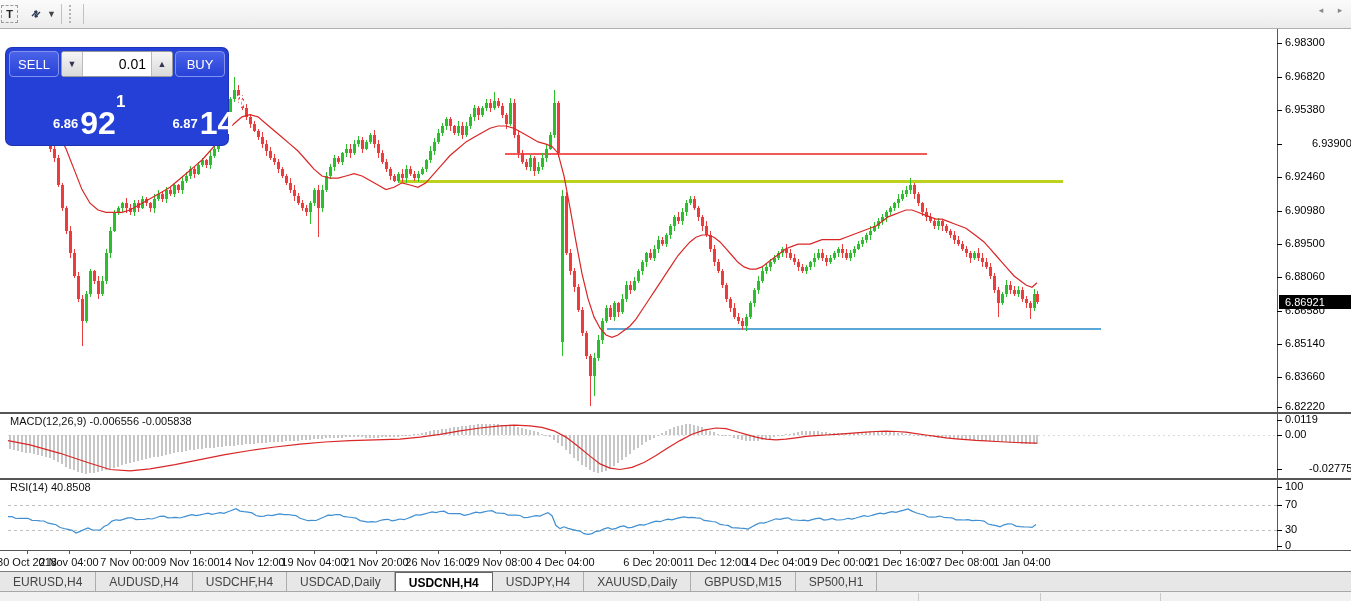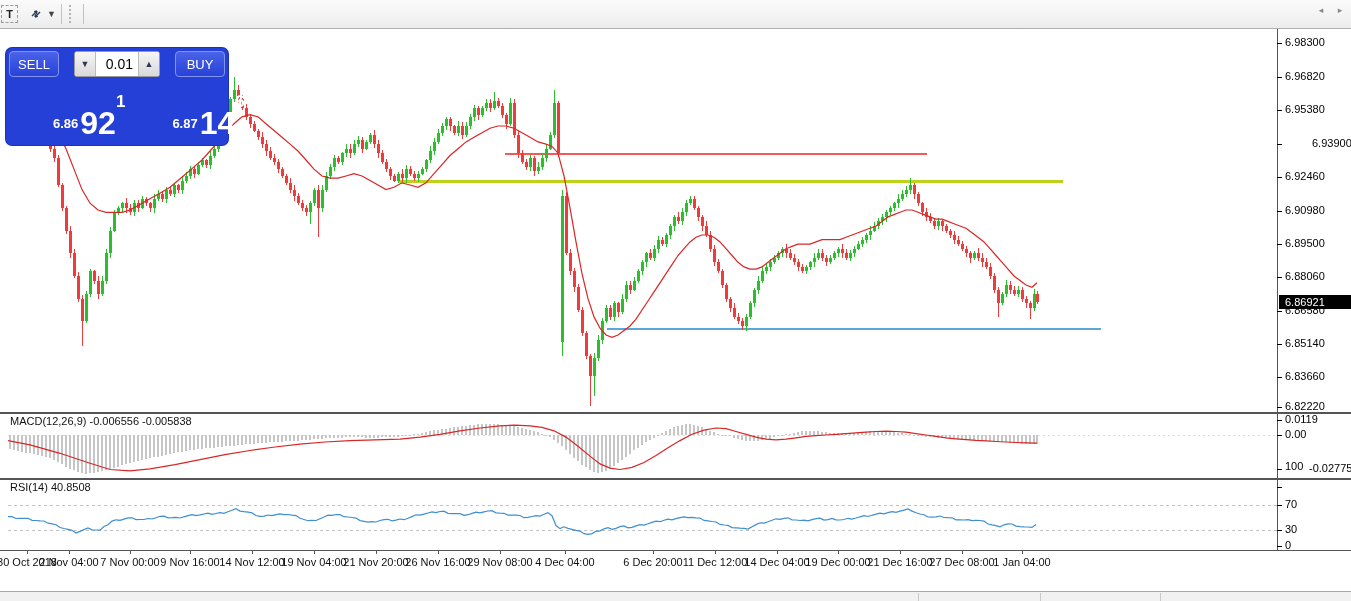--- a/index.html
+++ b/index.html
@@ -19,21 +19,21 @@
           font-family:"Liberation Sans",sans-serif;font-size:11px;color:#333;padding:0;cursor:default;}
   .tf-btn.active{background:#fdfdfd;border:1px solid #a3a3a3;border-radius:2px;box-shadow:inset 0 0 2px #ddd;}
   
   #ohlc-header{position:absolute;left:10px;top:33px;z-index:6;font-size:12px;color:#111;}
   #ohlc-header span{margin-right:5px;}
   #chart-marker{font-size:8px;position:relative;top:-1px;}
   
   #trade-panel{position:absolute;left:6px;top:48px;width:222px;z-index:7;
                background:#2540d6;border-radius:6px;padding:3px;box-sizing:border-box;
                box-shadow:0 0 0 1px #1c33b5;}
-  .tp-row1{display:flex;gap:15px;height:26px;}
+  .tp-row1{display:flex;gap:2px;height:26px;}
   .tp-btn{flex:0 0 50px;background:linear-gradient(#4a63e8,#2742d8);border:1px solid #8494ee;
           border-radius:4px;color:#fff;font-family:"Liberation Sans",sans-serif;font-size:13px;cursor:pointer;padding:0;}
   .stepper{flex:1;display:flex;border:1px solid #9a9a9a;border-radius:3px;overflow:hidden;background:#fff;}
   .step-btn{width:21px;background:linear-gradient(#f6f6f6,#d9d9d9);border:none;border-left:1px solid #bbb;
             border-right:1px solid #bbb;color:#335;font-size:9px;cursor:pointer;padding:0;}
   .vol{flex:1;border:none;outline:none;text-align:right;font-size:14px;color:#000;
        font-family:"Liberation Sans",sans-serif;padding-right:5px;min-width:0;}
   .tp-row2{display:flex;gap:3px;margin-top:3px;height:62px;}
   .tp-price{flex:1;display:flex;align-items:flex-end;justify-content:center;color:#fff;cursor:pointer;padding-bottom:4px;}
   .tp-small{font-size:13px;font-weight:bold;margin-right:2px;margin-bottom:7px;margin-left:44px;}
@@ -930,21 +930,21 @@
       <div class="axis-label" style="top: 370px;">6.83660</div>
       <div class="axis-tick" style="top: 406.5px;"></div>
       <div class="axis-label" style="top: 400px;">6.82220</div>
       <div class="axis-tick" style="top: 419.5px;"></div>
       <div class="axis-label" style="top: 413px;">0.0119</div>
       <div class="axis-tick" style="top: 434.5px;"></div>
       <div class="axis-label" style="top: 428px;">0.00</div>
       <div class="axis-tick" style="top: 468.5px;"></div>
       <div class="axis-label" style="top: 462px; margin-left: 24px;">-0.027754</div>
       <div class="axis-tick" style="top: 486.5px;"></div>
-      <div class="axis-label" style="top: 460px; text-align: center;">100</div>
+      <div class="axis-label" style="top: 480px; text-align: center;">100</div>
       <div class="axis-tick" style="top: 504.5px;"></div>
       <div class="axis-label" style="top: 498px;">70</div>
       <div class="axis-tick" style="top: 529.5px;"></div>
       <div class="axis-label" style="top: 523px;">30</div>
       <div class="axis-tick" style="top: 545.5px;"></div>
       <div class="axis-label" style="top: 539px;">0</div>
     </div>
   <div id="time-axis">
       <div class="time-tick" style="left: 27px;"></div>
       <div class="time-label" style="left: 27px;">30 Oct 2018</div>
@@ -977,20 +977,31 @@
       <div class="time-tick" style="left: 900px;"></div>
       <div class="time-label" style="left: 900px; text-align: right;">21 Dec 16:00</div>
       <div class="time-tick" style="left: 962px;"></div>
       <div class="time-label" style="left: 962px;">27 Dec 08:00</div>
       <div class="time-tick" style="left: 1022px;"></div>
       <div class="time-label" style="left: 1022px;">1 Jan 04:00</div>
     </div>
 
   <div id="current-tag" style="top: 295px;">6.86921</div>
 
+  <div id="tabbar">
+      <div class="tab">EURUSD,H4</div>
+      <div class="tab">AUDUSD,H4</div>
+      <div class="tab">USDCHF,H4</div>
+      <div class="tab">USDCAD,Daily</div>
+      <div class="tab active">USDCNH,H4</div>
+      <div class="tab">USDJPY,H4</div>
+      <div class="tab">XAUUSD,Daily</div>
+      <div class="tab">GBPUSD,M15</div>
+      <div class="tab">SP500,H1</div>
+    </div>
   <div class="tab-scroll" id="tab-scroll-left">◂</div>
   <div class="tab-scroll" id="tab-scroll-right">▸</div>
 
   <div id="statusbar">
     <div class="status-sep" style="left:918px;"></div>
     <div class="status-sep" style="left:1040px;"></div>
     <div class="status-sep" style="left:1160px;"></div>
   </div>
 </div>
 

